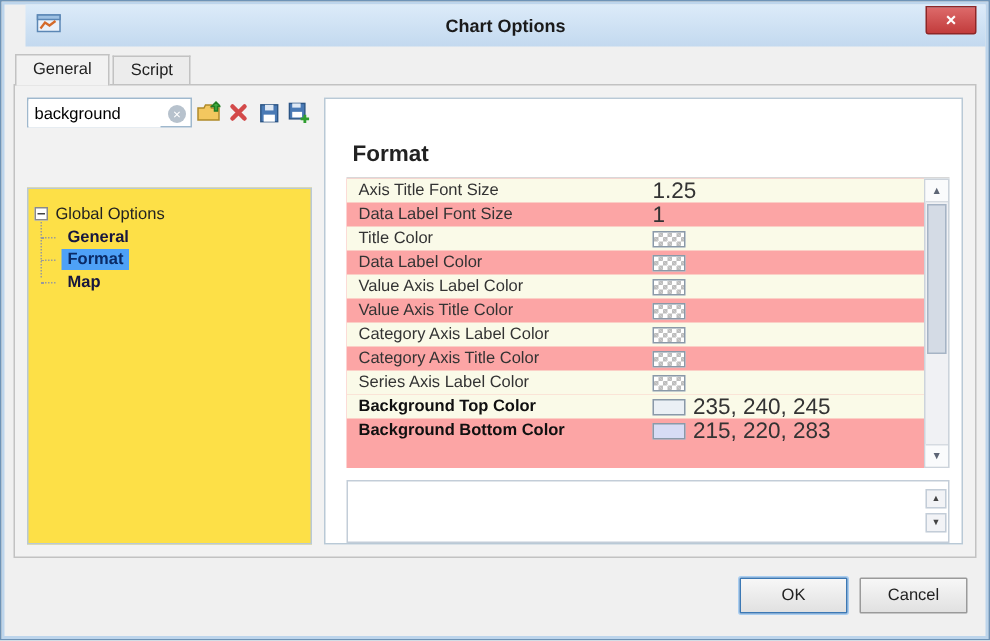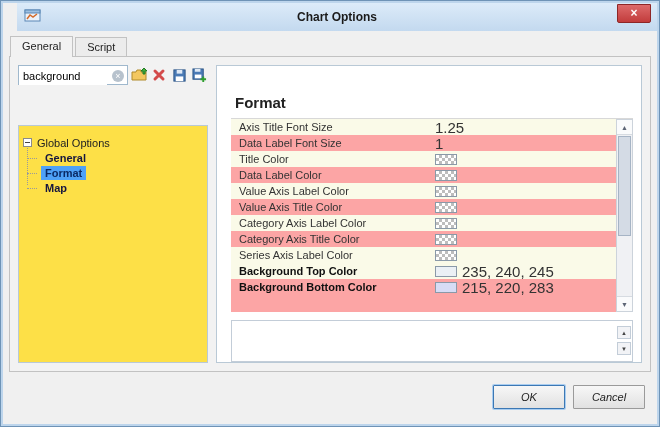--- a/index.html
+++ b/index.html
@@ -76,21 +76,21 @@
   .sthumb{height:100px;margin:1px;background:#d4dbe5;border:1px solid #a6b4c5;}
   
   .desc{position:absolute;left:14px;right:8px;top:254px;height:42px;
         background:#fff;border:1px solid #c3cdd8;}
   .spin{position:absolute;right:1px;top:5px;width:14px;display:flex;flex-direction:column;gap:3px;}
   .spinbtn{height:13px;font-size:6px;display:flex;align-items:center;justify-content:center;
            color:#444;background:#f2f3f6;border:1px solid #c3cdd8;}
   
   .btn{position:absolute;bottom:17px;width:72px;height:24px;font-size:11px;color:#222;
        text-align:center;line-height:22px;background:linear-gradient(#f7f7f7,#e1e1e1);
-       border:1px solid #9a9a9a;border-radius:1px;font-style:italic;}
+       border:1px solid #9a9a9a;border-radius:1px;}
   .btn.ok{right:94px;border-color:#3c78b4;box-shadow:0 0 0 1px #a9cdf0;}
   .btn.cancel{right:14px;}
 </style>
 </head>
 <body>
 
 <div class="window">
 
   <div class="titlebar">
     <span class="app-icon">

